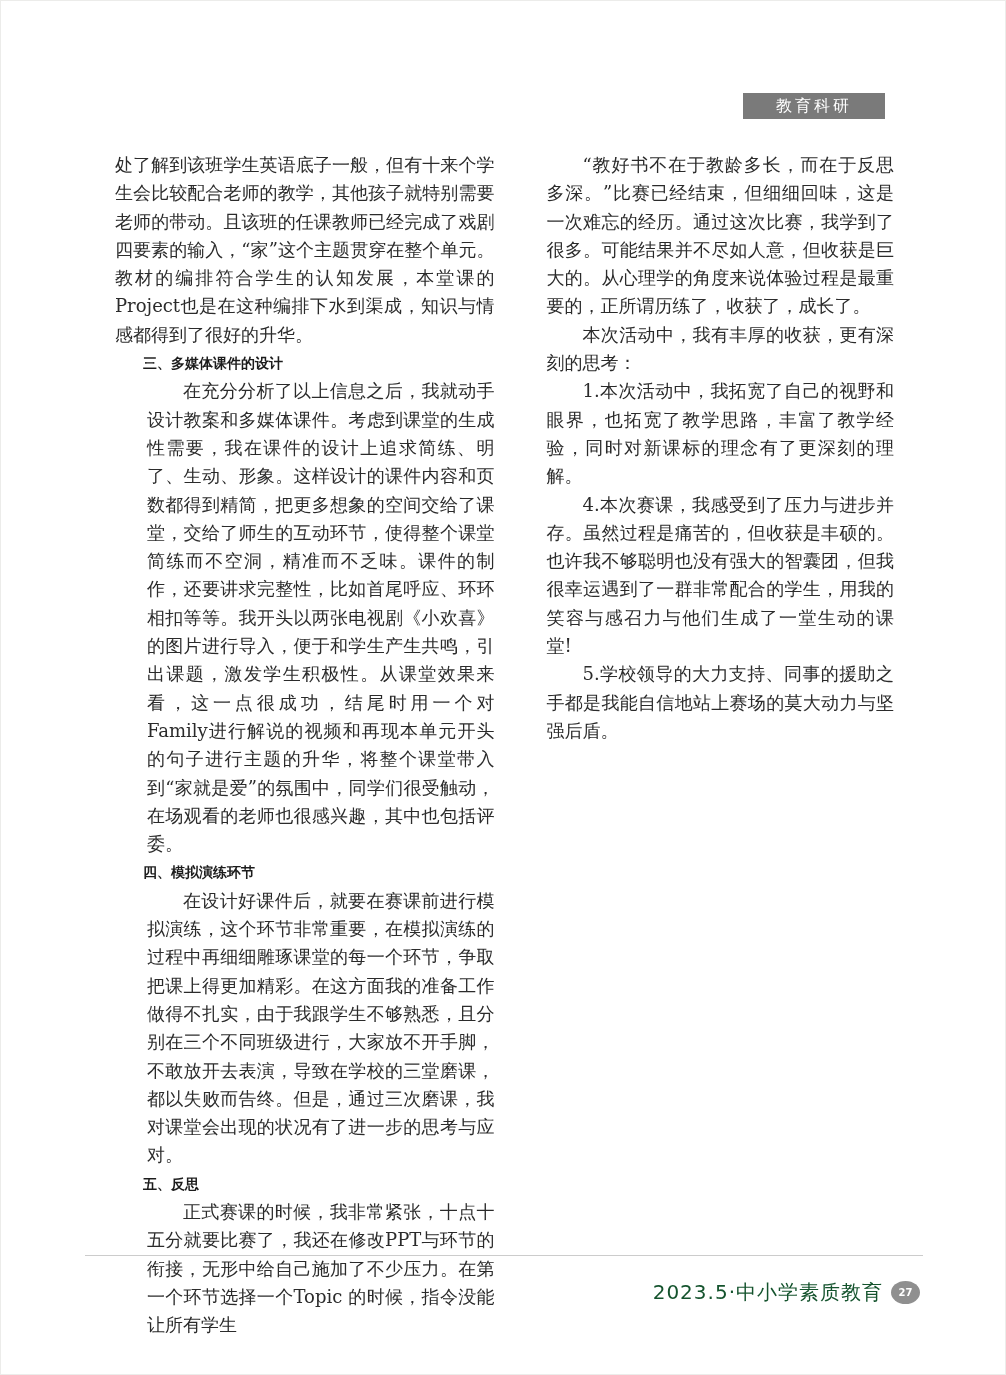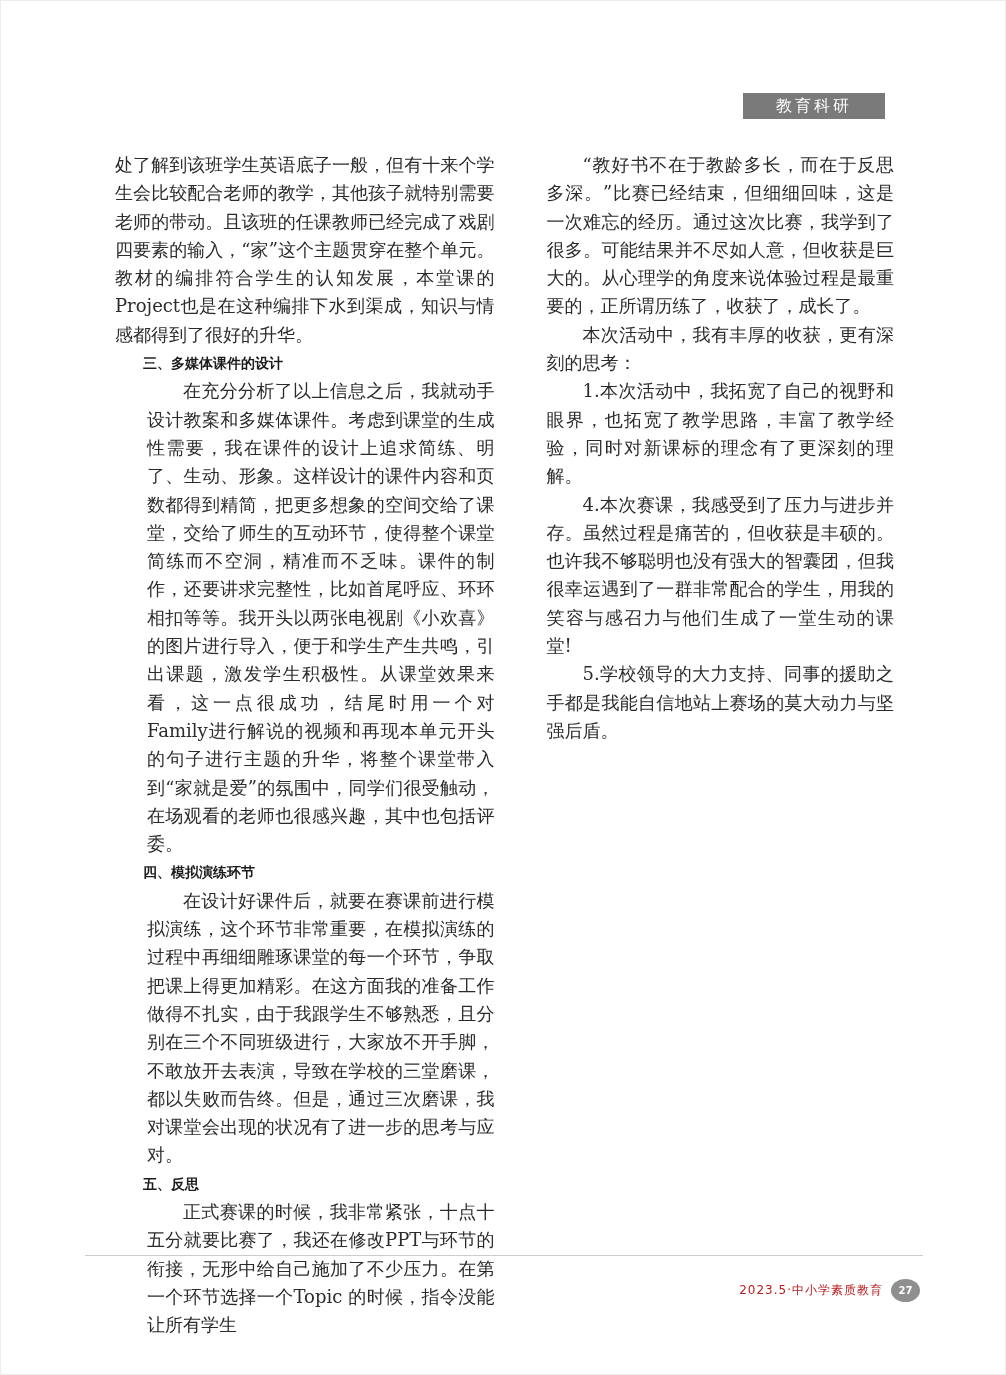--- a/index.html
+++ b/index.html
@@ -69,22 +69,22 @@
     top: 1279px;
     left: 115px;
     width: 805px;
     display: flex;
     justify-content: flex-end;
     align-items: center;
     gap: 8px;
   }
   .footer-journal {
     font-family: "DejaVu Sans", "Liberation Sans", sans-serif;
-    font-size: 12px;
-    color: #b91c1c;
+    font-size: 20px;
+    color: #14532d;
     letter-spacing: 1px;
   }
   .page-badge {
     width: 29px;
     height: 23px;
     border-radius: 50%;
     background: #8f8f8f;
     color: #ffffff;
     font-family: "DejaVu Sans", "Liberation Sans", sans-serif;
     font-size: 10px;

